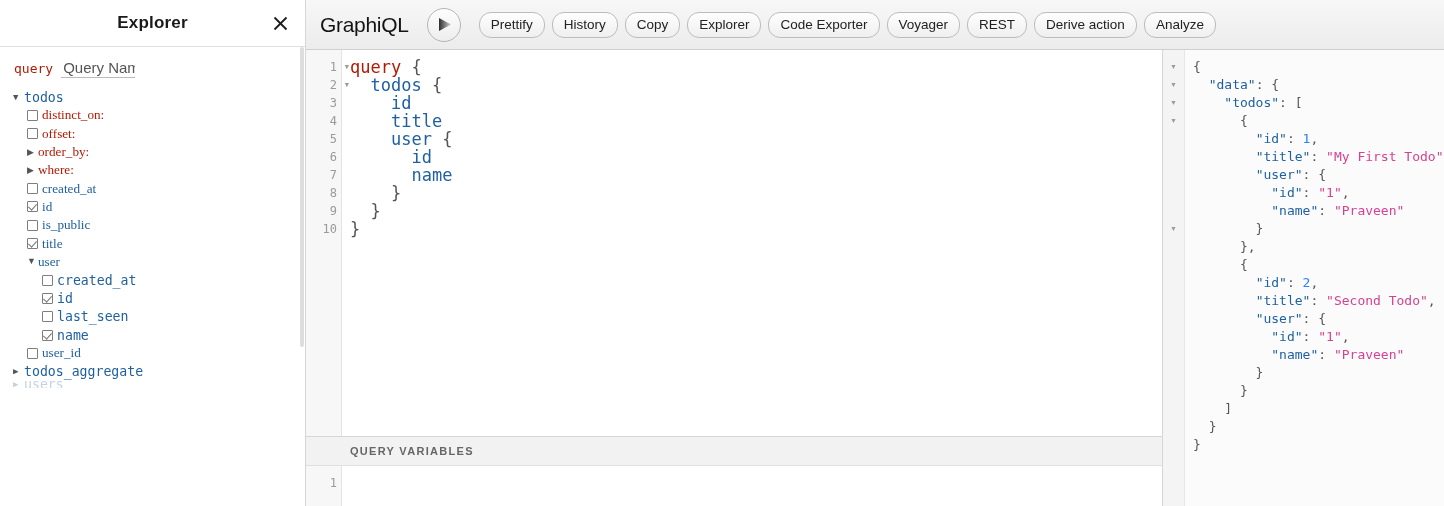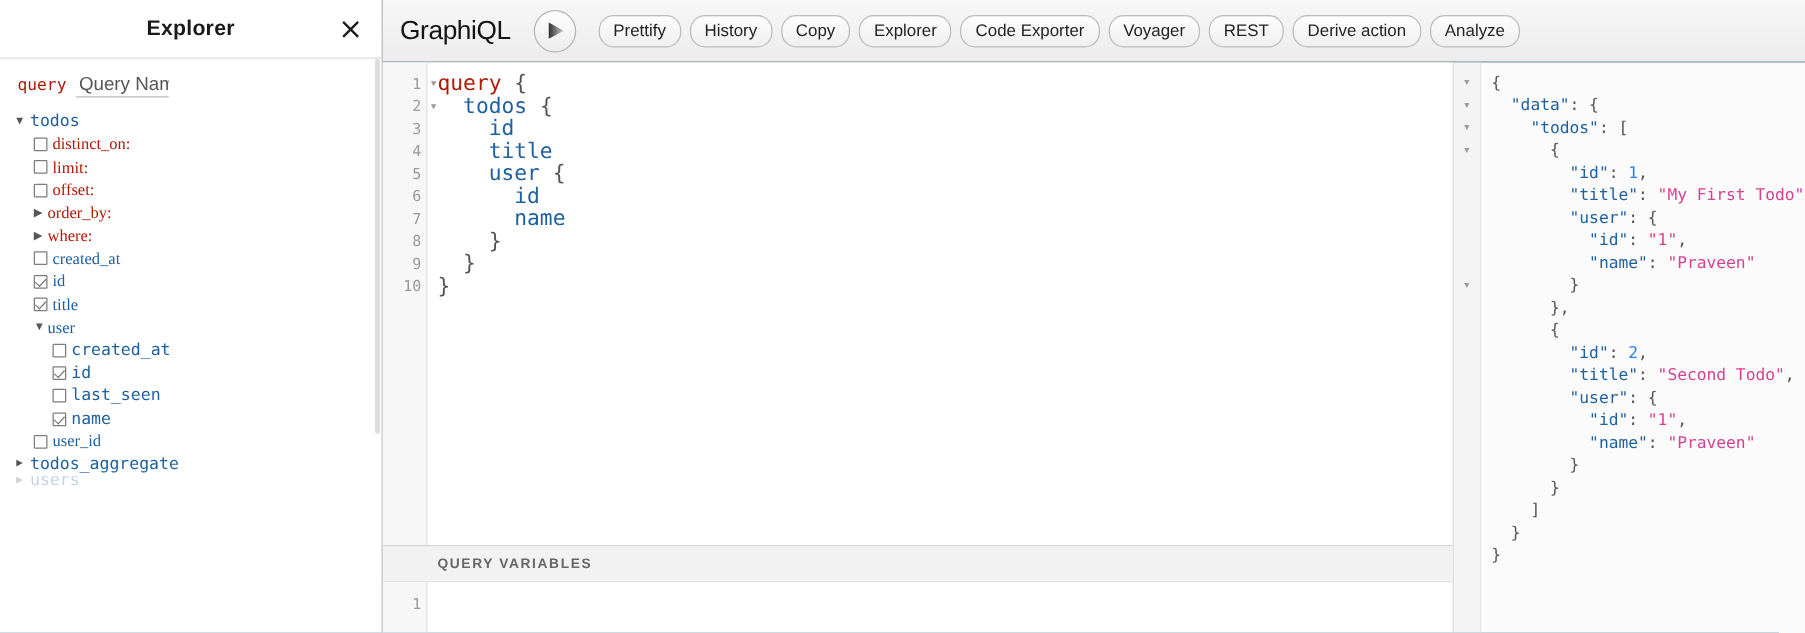--- a/index.html
+++ b/index.html
@@ -7,21 +7,21 @@
     margin: 0; padding: 0;
     width: 1444px; height: 506px;
     overflow: hidden;
     background: #fff;
     font-family: "Liberation Sans", sans-serif;
   }
   #app {
     position: relative;
     width: 1444px; height: 506px;
     display: flex;
-    background: #0c4a6e;
+    background: #7f1d1d;
   }
 
   
   #explorer {
     width: 306px;
     height: 506px;
     background: #fff;
     border-right: 1px solid #d6d6d6;
     display: flex;
     flex-direction: column;
@@ -368,41 +368,41 @@
           <div class="node ind0">
             <span class="arrow">▼</span>
             <span class="lbl-blue">todos</span>
           </div>
           <div class="node ind1">
             <span class="cb"></span>
             <span class="lbl-purple">distinct_on:</span>
           </div>
           <div class="node ind1">
             <span class="cb"></span>
-            <span class="lbl-purple">limit:</span>
-          </div>
-          <div class="node ind1">
-            <span class="cb"></span>
             <span class="lbl-purple">offset:</span>
           </div>
           <div class="node ind1">
             <span class="arrow">▶</span>
             <span class="lbl-purple">order_by:</span>
           </div>
           <div class="node ind1">
             <span class="arrow">▶</span>
             <span class="lbl-purple">where:</span>
           </div>
           <div class="node ind1">
             <span class="cb"></span>
             <span class="lbl-blue">created_at</span>
           </div>
           <div class="node ind1">
             <span class="cb checked"></span>
             <span class="lbl-blue">id</span>
+          </div>
+          <div class="node ind1">
+            <span class="cb"></span>
+            <span class="lbl-blue">is_public</span>
           </div>
           <div class="node ind1">
             <span class="cb checked"></span>
             <span class="lbl-blue">title</span>
           </div>
           <div class="node ind1">
             <span class="arrow">▼</span>
             <span class="lbl-blue">user</span>
           </div>
           <div class="node ind2">

